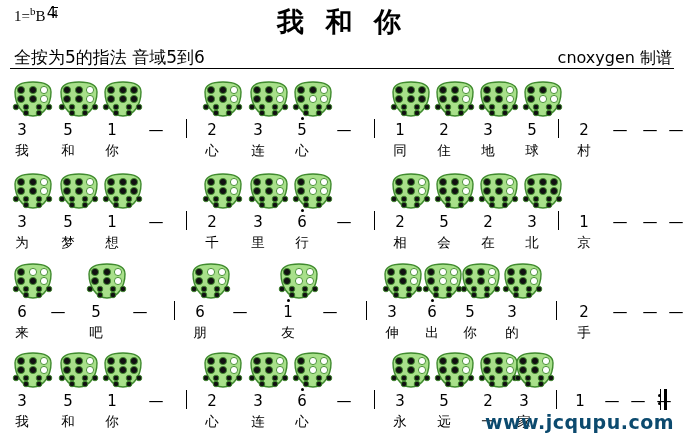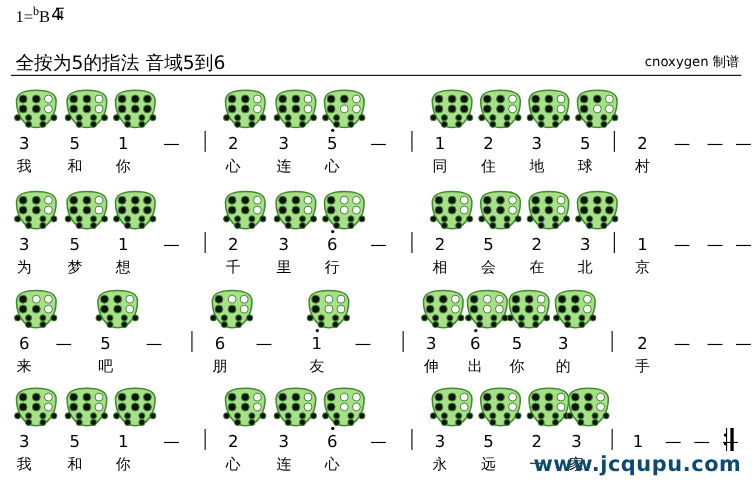--- a/index.html
+++ b/index.html
@@ -38,21 +38,21 @@
   }
 
   .subnote{
     position:absolute;left:14px;top:46px;
     font-size:17px;
     font-family:"DejaVu Sans", sans-serif;
     white-space:nowrap;
   }
   .credit{
     position:absolute;right:12px;top:48px;
-    font-size:12px;
+    font-size:16px;
     font-family:"DejaVu Sans", sans-serif;
   }
 
   .hrule{
     position:absolute;left:10px;right:10px;top:68px;
     border-top:1px solid #000;
   }
 
   
   .row{position:absolute;left:0;width:684px;height:92px;}
@@ -113,20 +113,21 @@
   <div class="key-sig">
     <span class="eq">1=</span>
       <span class="flat">b</span>
       <span>B</span>
     <span class="timesig">
       <span class="num">4</span>
       <span class="den">4</span>
     </span>
   </div>
 
+  <div class="title">我 和 你</div>
   <div class="subnote">全按为5的指法  音域5到6</div>
   <div class="credit">cnoxygen 制谱</div>
   <div class="hrule"></div>
 
   <div id="rows-host">
       <div class="row" style="top: 74px;">
         <div class="oc" style="left: 10px;">
           <svg width="46" height="38" viewBox="0 0 46 38">
     <path d="M5 12 C5 4, 13 2, 23 2 C33 2, 41 4, 41 12 C41 24, 34 36, 23 36 C12 36, 5 24, 5 12 Z" fill="#a8e08a" stroke="#3f8a2e" stroke-width="1.4"></path>
     <circle cx="11" cy="10" r="3.6" fill="#111111" stroke="#3f8a2e" stroke-width="0.9"></circle>

